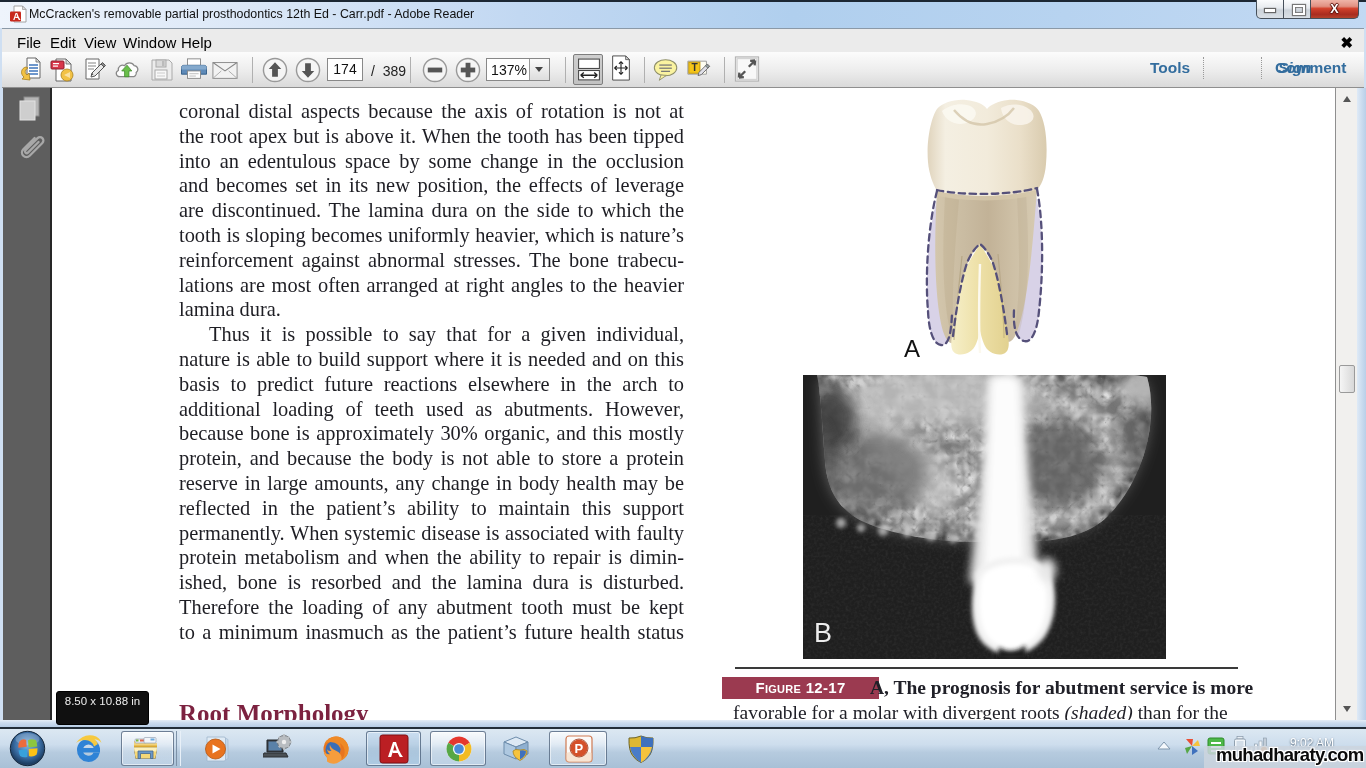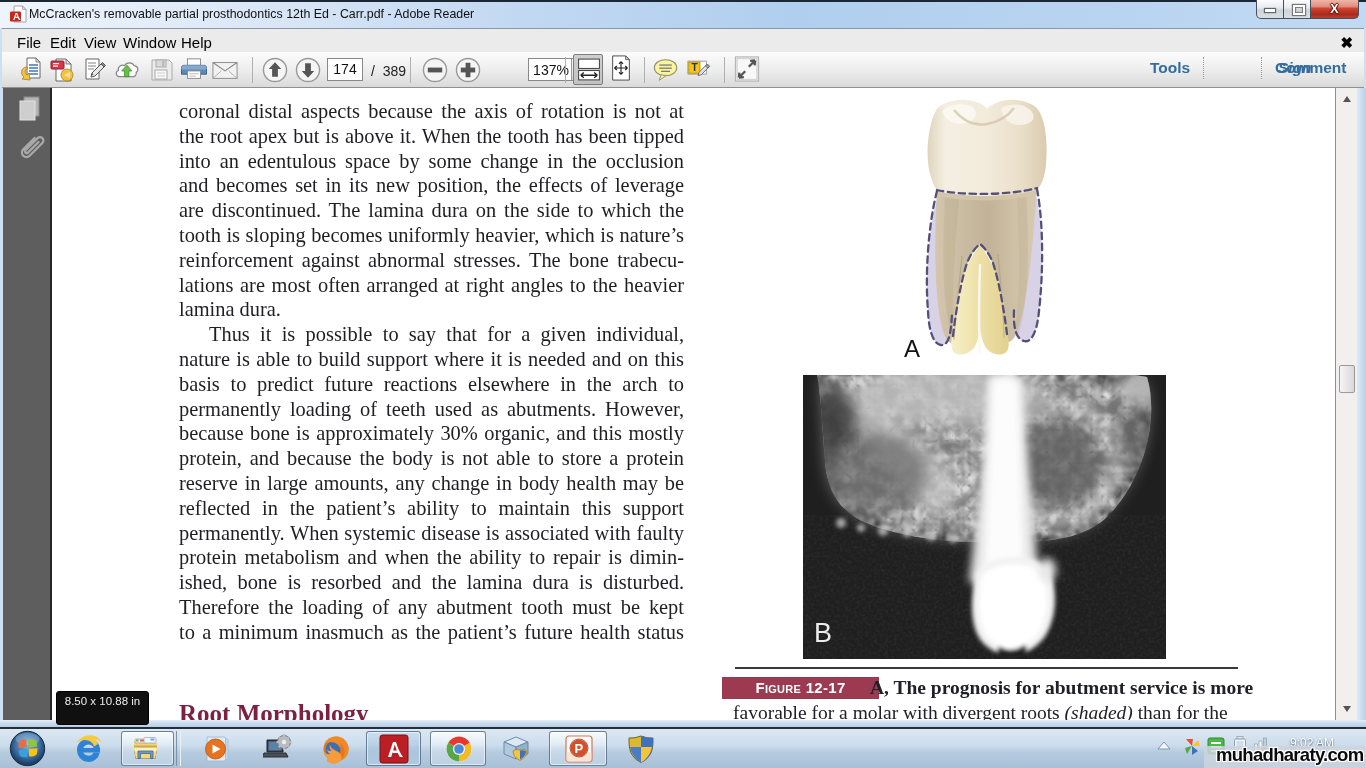--- a/index.html
+++ b/index.html
@@ -15,21 +15,21 @@
 .glyphmax{position:absolute;left:9px;top:5px;width:8px;height:6px;border:2px solid #fff;box-shadow:0 0 1px 1px #777,inset 0 0 1px 1px #777;}
 .glyphx{position:absolute;left:0;top:2px;width:47px;text-align:center;color:#fff;font-weight:bold;font-size:12.5px;text-shadow:0 1px 1px #5a1510,0 -1px 1px #5a1510,1px 0 1px #5a1510,-1px 0 1px #5a1510;}
 #menubar{left:0;top:28px;width:1366px;height:24px;background:#ebebeb;border-top:1px solid #8b99a7;box-sizing:border-box;}
 #menubar span{position:absolute;top:5px;font-size:15px;color:#000;}
 #menux{position:absolute;right:13px;top:6px;font-size:11px;color:#111;font-weight:bold;}
 #toolbar{left:0;top:52px;width:1366px;height:36px;background:linear-gradient(#fcfcfc,#ececec 55%,#dadada);border-bottom:1px solid #8f8f8f;box-sizing:border-box;}
 .tsep{position:absolute;width:1px;height:26px;background:#b0b0b0;top:57px;}
 .ti{position:absolute;top:57px;width:26px;height:26px;}
 #pagebox{left:327px;top:58px;width:36px;height:23px;background:#fff;border:1px solid #888;box-sizing:border-box;font-size:14px;color:#111;text-align:center;line-height:21px;}
 #pagetotal{left:371px;top:63px;font-size:14px;color:#222;}
-#zoombox{left:486px;top:58px;width:64px;height:23px;background:#fff;border:1px solid #888;box-sizing:border-box;margin-left:42px;}
+#zoombox{left:486px;top:58px;width:64px;height:23px;background:#fff;border:1px solid #888;box-sizing:border-box;}
 #zoomtext{position:absolute;left:0;top:3px;width:44px;text-align:center;font-size:14px;color:#111;}
 #zoomdrop{position:absolute;right:0;top:0;width:19px;height:21px;border-left:1px solid #999;background:linear-gradient(#fafafa,#ddd);}
 #zoomdrop:after{content:"";position:absolute;left:5px;top:8px;border:4px solid transparent;border-top:5px solid #444;}
 .bluelabel{position:absolute;top:59px;font-size:15.5px;font-weight:bold;color:#336d9e;}
 .dotsep{position:absolute;top:57px;width:1px;height:22px;border-left:1px dotted #999;}
 #leftborder{left:0;top:88px;width:3px;height:632px;background:#cfdff2;}
 #sidebar{left:3px;top:88px;width:47px;height:632px;background:#5e5e5e;border-right:2px solid #262626;box-sizing:content-box;}
 #doc{left:52px;top:88px;width:1283px;height:632px;background:#fff;overflow:hidden;}
 #textcol{position:absolute;left:127px;top:11px;width:505px;color:#1e1e24;font-family:"Liberation Serif",serif;font-size:20.4px;line-height:24.8px;}
 #textcol .jl{text-align:justify;text-align-last:justify;white-space:nowrap;}
@@ -220,21 +220,21 @@
       <div class="jl">into an edentulous space by some change in the occlusion</div>
       <div class="jl">and becomes set in its new position, the effects of leverage</div>
       <div class="jl">are discontinued. The lamina dura on the side to which the</div>
       <div class="jl">tooth is sloping becomes uniformly heavier, which is nature’s</div>
       <div class="jl">reinforcement against abnormal stresses. The bone trabecu-</div>
       <div class="jl">lations are most often arranged at right angles to the heavier</div>
       <div class="ll">lamina dura.</div>
       <div class="jl"><span style="display:inline-block;width:30px;"></span>Thus it is possible to say that for a given individual,</div>
       <div class="jl">nature is able to build support where it is needed and on this</div>
       <div class="jl">basis to predict future reactions elsewhere in the arch to</div>
-      <div class="jl">permanently loading of teeth used as abutments. However,</div>
+      <div class="jl">additional loading of teeth used as abutments. However,</div>
       <div class="jl">because bone is approximately 30% organic, and this mostly</div>
       <div class="jl">protein, and because the body is not able to store a protein</div>
       <div class="jl">reserve in large amounts, any change in body health may be</div>
       <div class="jl">reflected in the patient’s ability to maintain this support</div>
       <div class="jl">permanently. When systemic disease is associated with faulty</div>
       <div class="jl">protein metabolism and when the ability to repair is dimin-</div>
       <div class="jl">ished, bone is resorbed and the lamina dura is disturbed.</div>
       <div class="jl">Therefore the loading of any abutment tooth must be kept</div>
       <div class="jl">to a minimum inasmuch as the patient’s future health status</div>
     </div>

